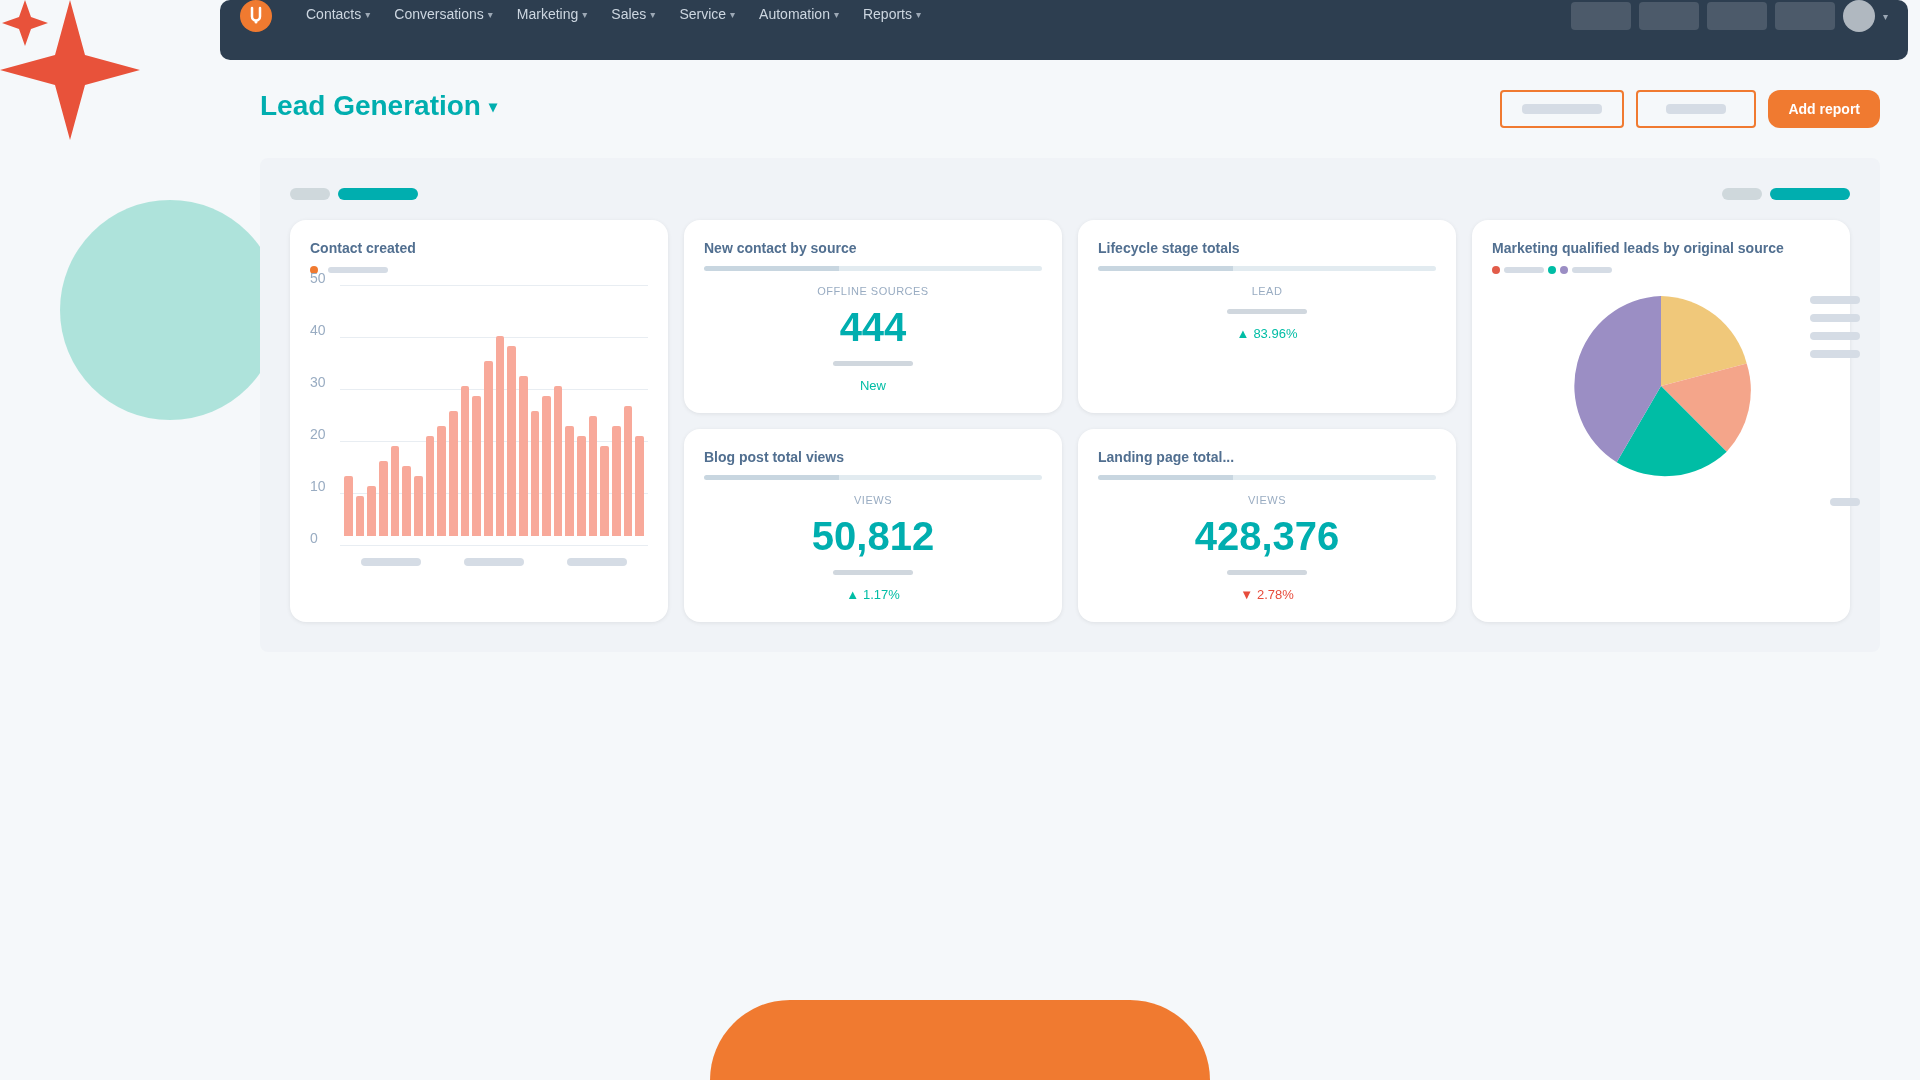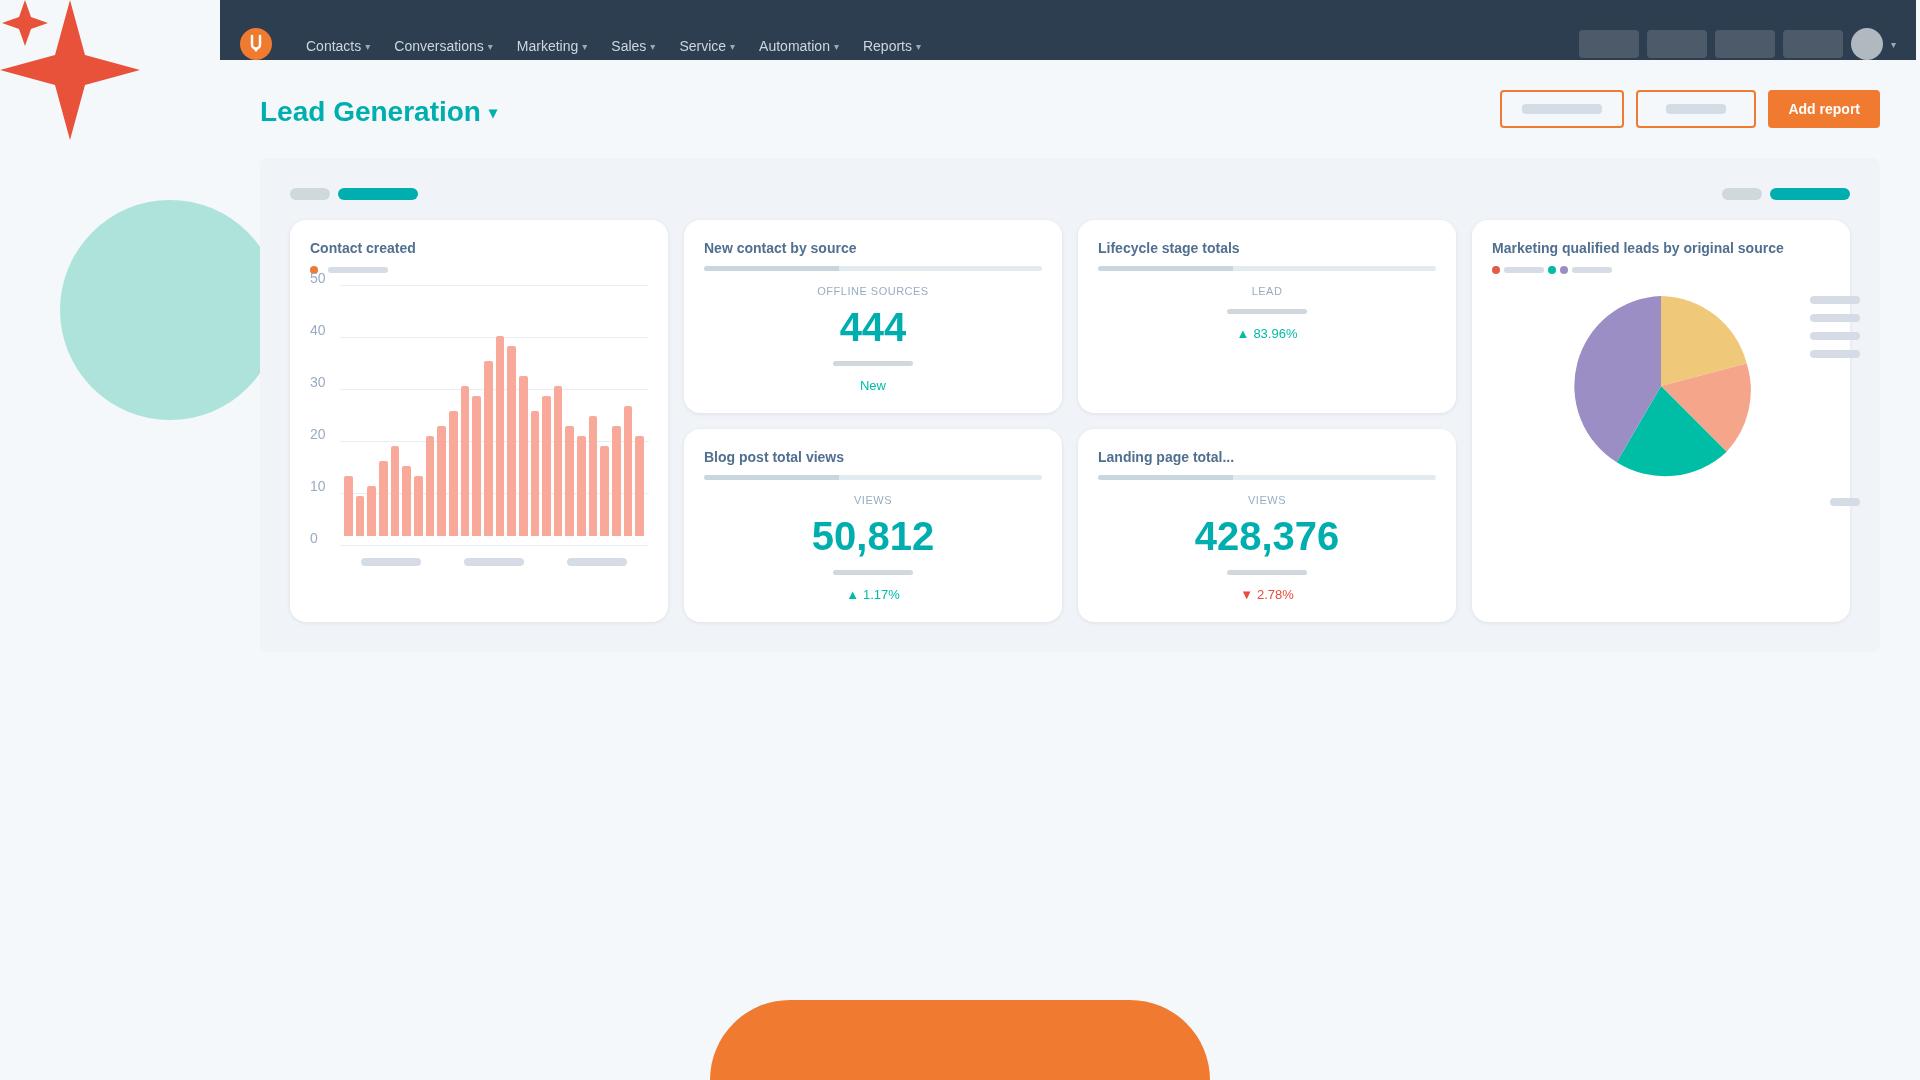--- a/index.html
+++ b/index.html
@@ -55,24 +55,25 @@
       z-index: 0;
     }
 
     
     .navbar {
       position: relative;
       z-index: 10;
       background: #2d3e50;
       height: 60px;
       display: flex;
-      align-items: flex-end;
+      align-items: flex-start;
       padding: 0 20px;
       margin-left: 220px;
-      margin-right: 4px;
+      margin-right: 12px;
+      border-radius: 10px;
     }
     .navbar-logo {
       width: 32px;
       height: 32px;
       margin-right: 24px;
       flex-shrink: 0;
     }
     .navbar-nav {
       display: flex;
       align-items: center;
@@ -114,21 +115,21 @@
     .main-content {
       position: relative;
       z-index: 5;
       margin-left: 220px;
       padding: 30px 40px;
     }
 
     
     .page-header {
       display: flex;
-      align-items: flex-end;
+      align-items: flex-start;
       justify-content: space-between;
       margin-bottom: 30px;
     }
     .page-title {
       font-size: 28px;
       color: #00aeaf;
       font-weight: 600;
       display: flex;
       align-items: center;
       gap: 8px;
@@ -151,21 +152,21 @@
       font-size: 13px;
       cursor: pointer;
       min-width: 120px;
       height: 38px;
     }
     .btn-primary {
       background: #f07a30;
       color: white;
       border: none;
       padding: 8px 20px;
-      border-radius: 4px;
+      border-radius: 12px;
       font-size: 14px;
       cursor: pointer;
       font-weight: 600;
       height: 38px;
     }
 
     
     .dashboard-container {
       background: #f0f3f7;
       border-radius: 8px;

